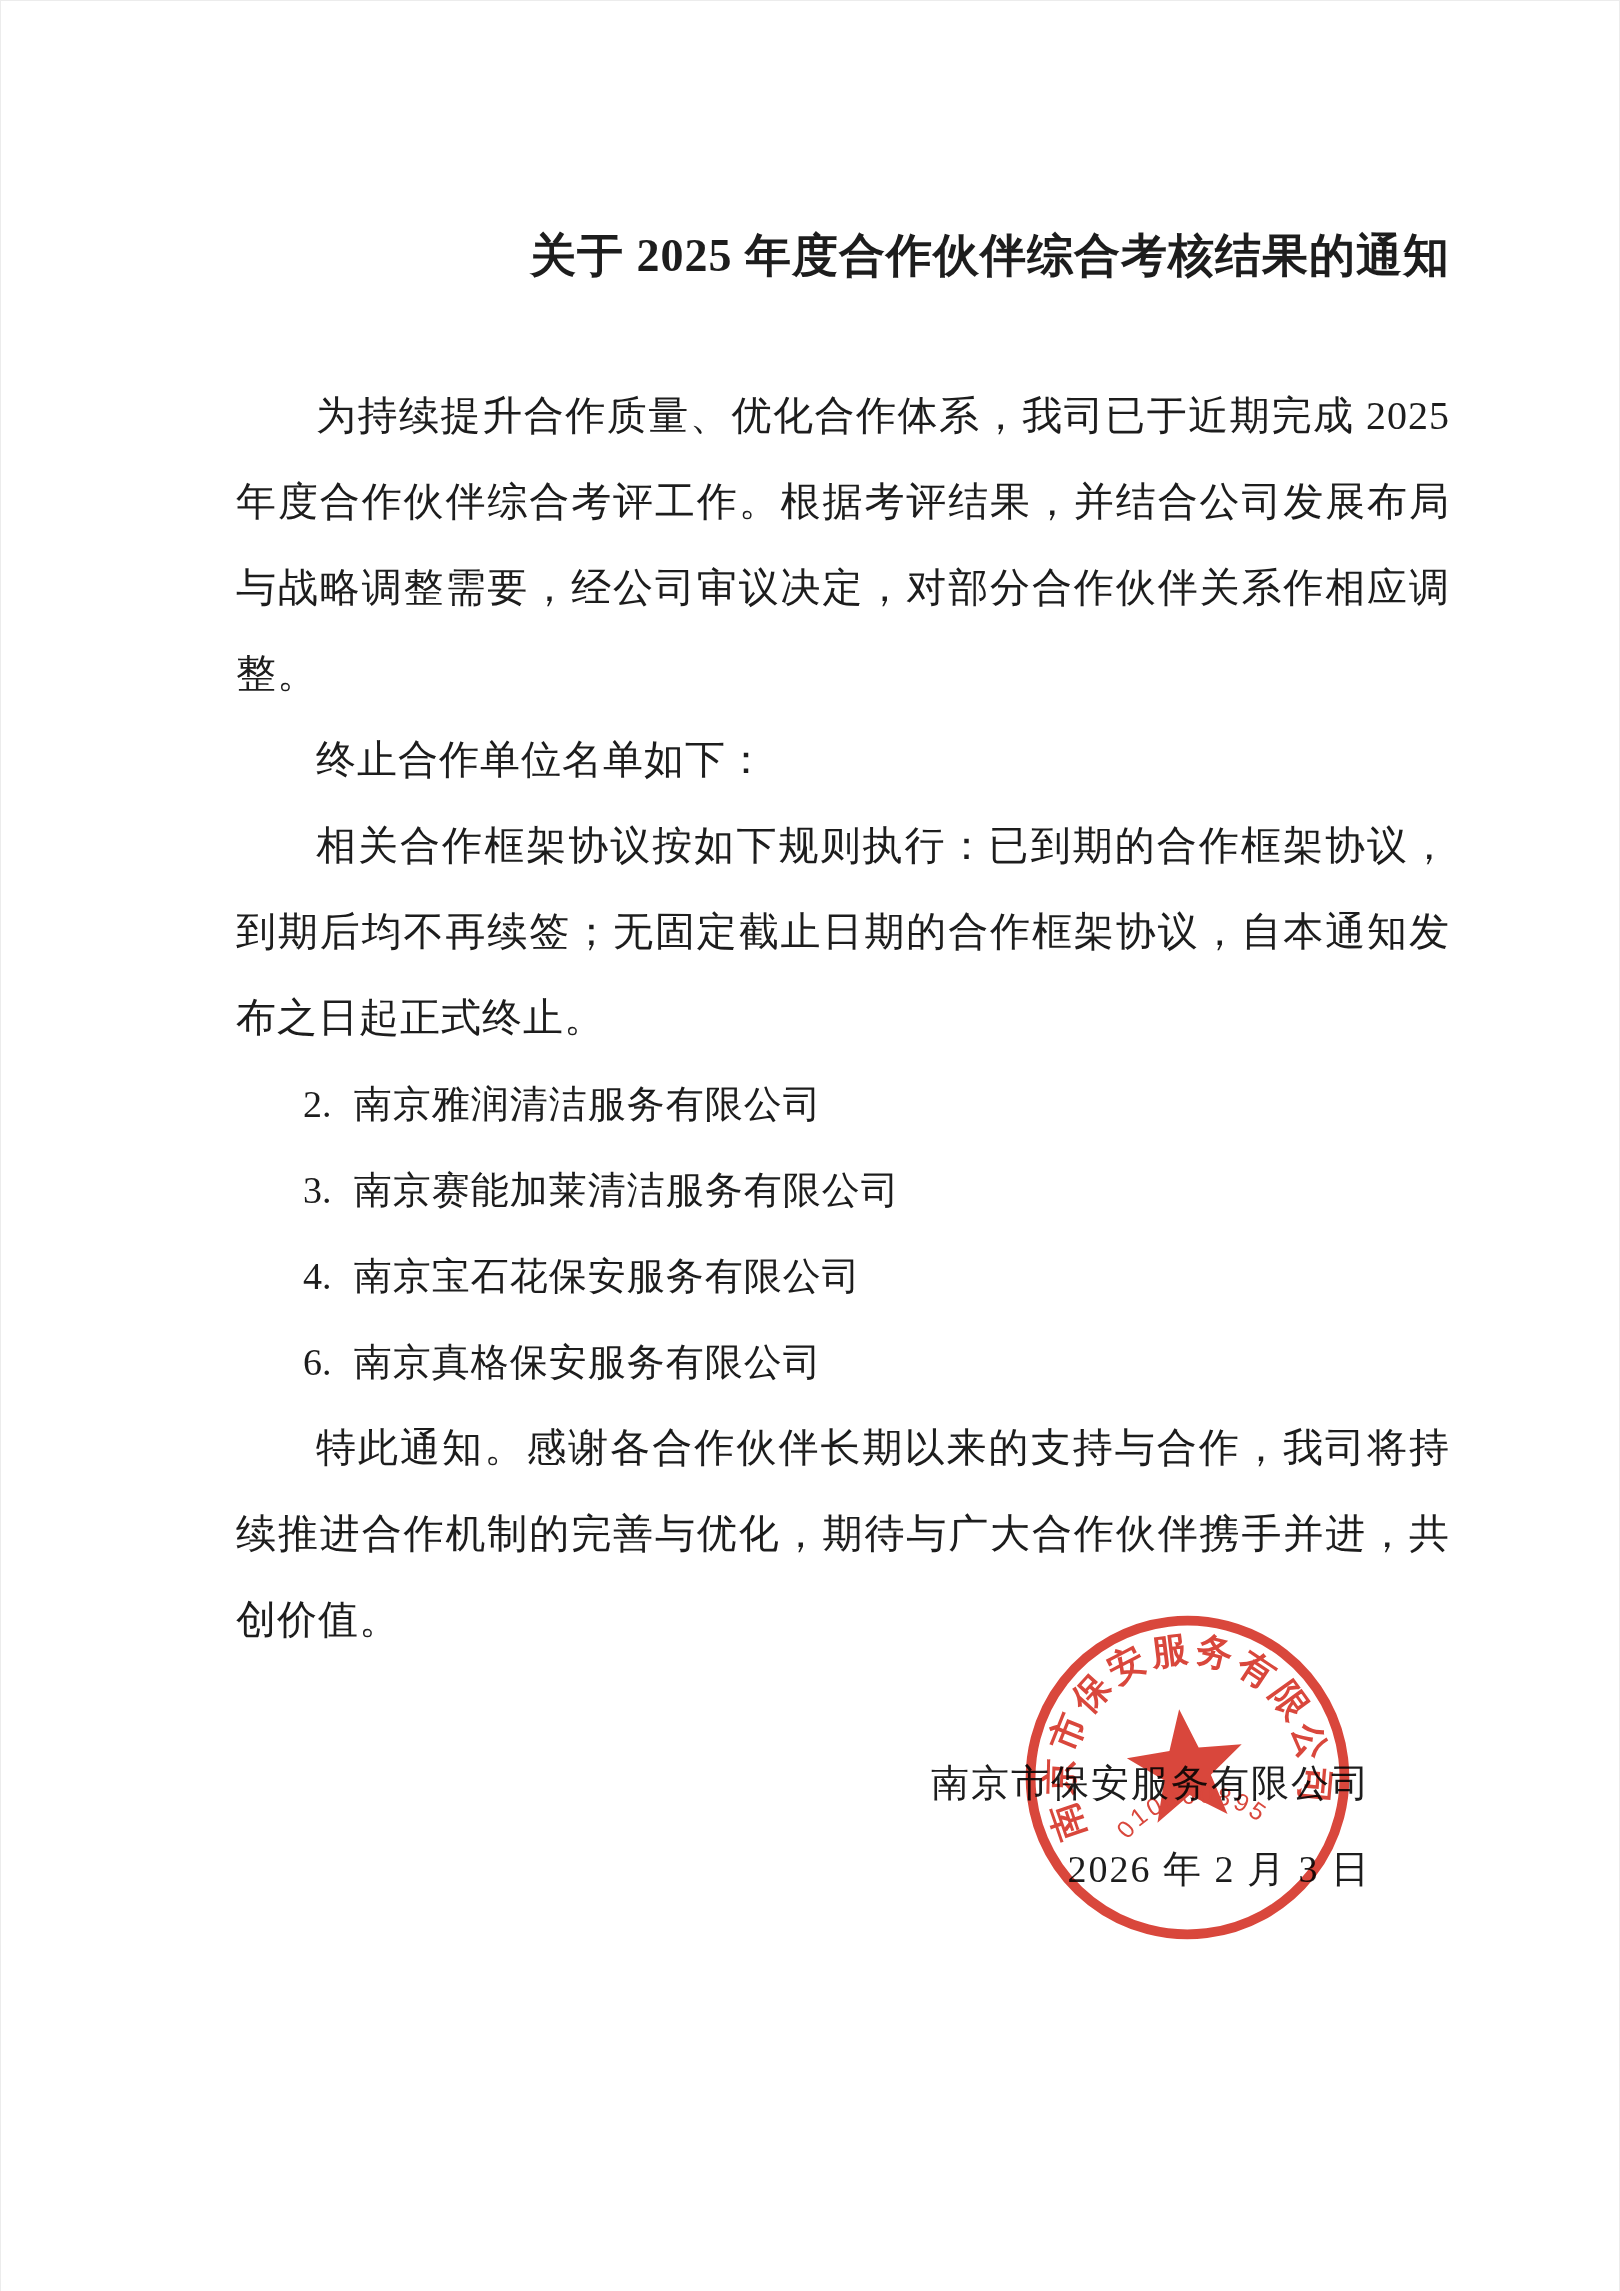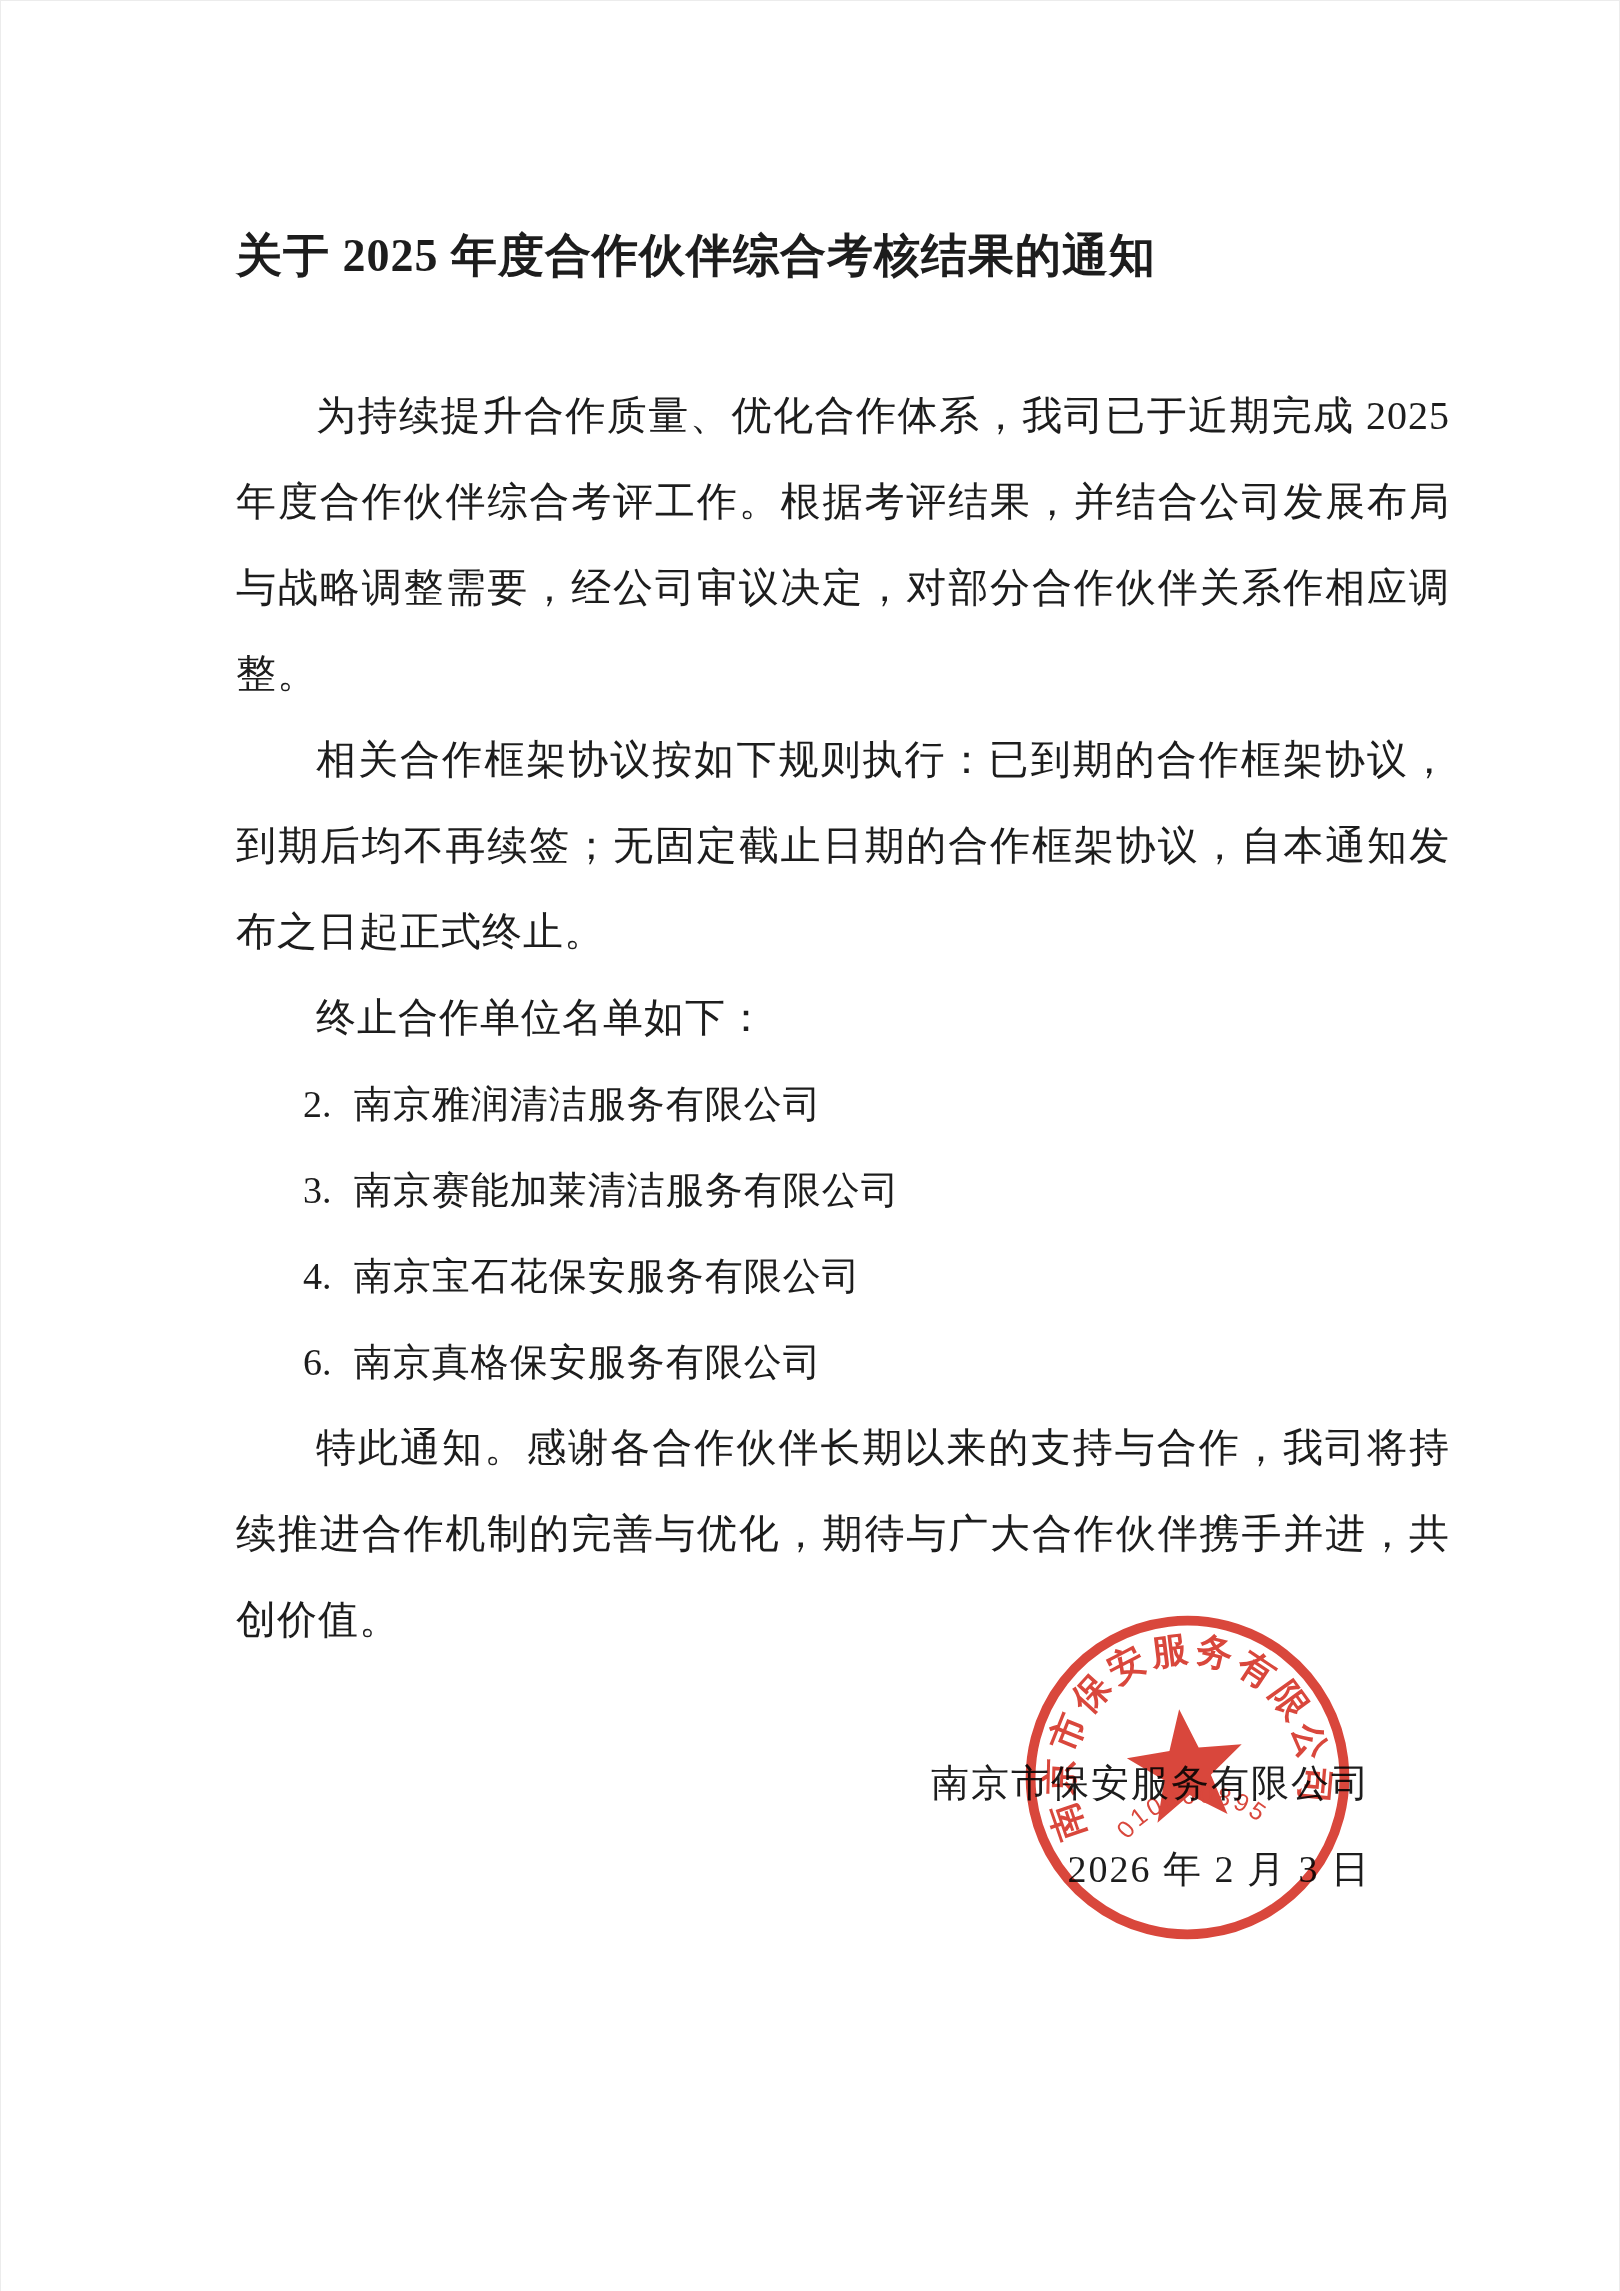--- a/index.html
+++ b/index.html
@@ -15,21 +15,21 @@
     overflow:hidden;
   }
   .content{
     position:absolute;
     left:0;top:0;right:0;
     padding:227px 169px 0 235px;
     box-sizing:border-box;
   }
   .doc-title{
     margin:0 0 90px 0;
-    text-align:left;
+    text-align:right;
     font-size:46px;
     font-weight:700;
     letter-spacing:1px;
     line-height:55px;
   }
   .para{
     margin:0;
     font-size:40px;
     line-height:86px;
     text-align:justify;
@@ -86,23 +86,23 @@
 </head>
 <body>
 
 <div class="page">
 
   <div class="content">
     <h1 class="doc-title">关于 2025 年度合作伙伴综合考核结果的通知</h1>
 
     <p class="para indent">为持续提升合作质量、优化合作体系，我司已于近期完成 2025 年度合作伙伴综合考评工作。根据考评结果，并结合公司发展布局与战略调整需要，经公司审议决定，对部分合作伙伴关系作相应调整。</p>
 
+    <p class="para indent">终止合作单位名单如下：</p>
+
     <p class="para indent">相关合作框架协议按如下规则执行：已到期的合作框架协议，到期后均不再续签；无固定截止日期的合作框架协议，自本通知发布之日起正式终止。</p>
-
-    <p class="para indent">终止合作单位名单如下：</p>
 
     <div class="term-list">
       <div class="list-item">
         <span class="num">2.</span><span>南京雅润清洁服务有限公司</span>
       </div>
       <div class="list-item">
         <span class="num">3.</span><span>南京赛能加莱清洁服务有限公司</span>
       </div>
       <div class="list-item">
         <span class="num">4.</span><span>南京宝石花保安服务有限公司</span>

